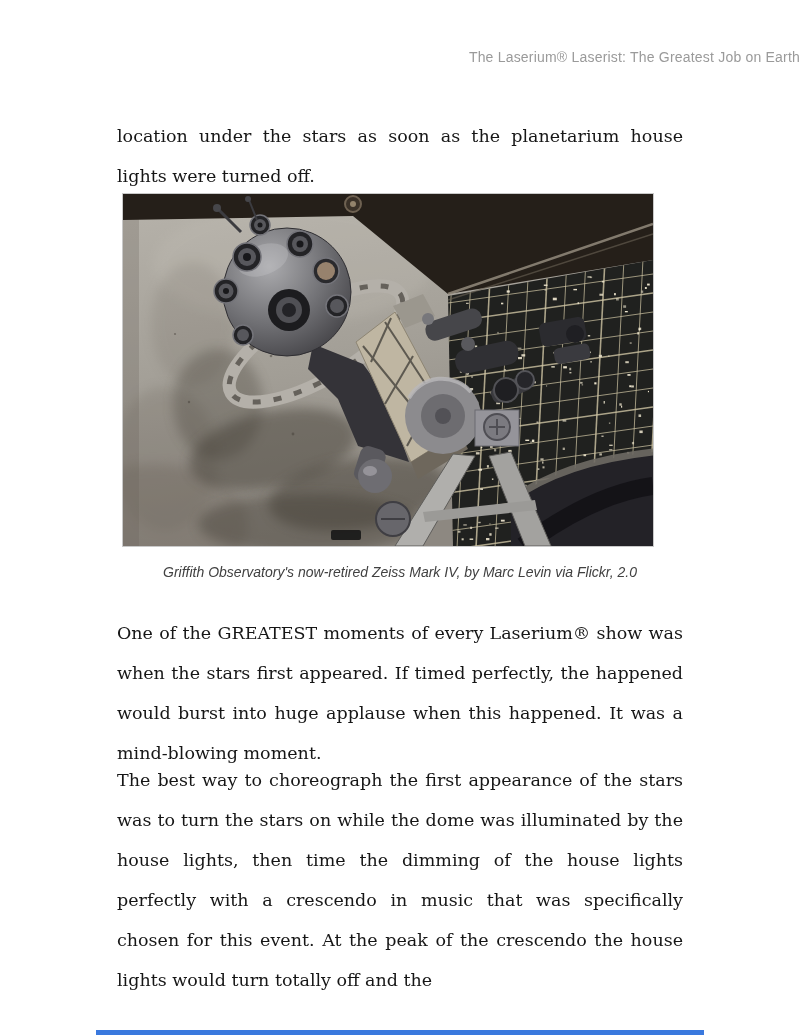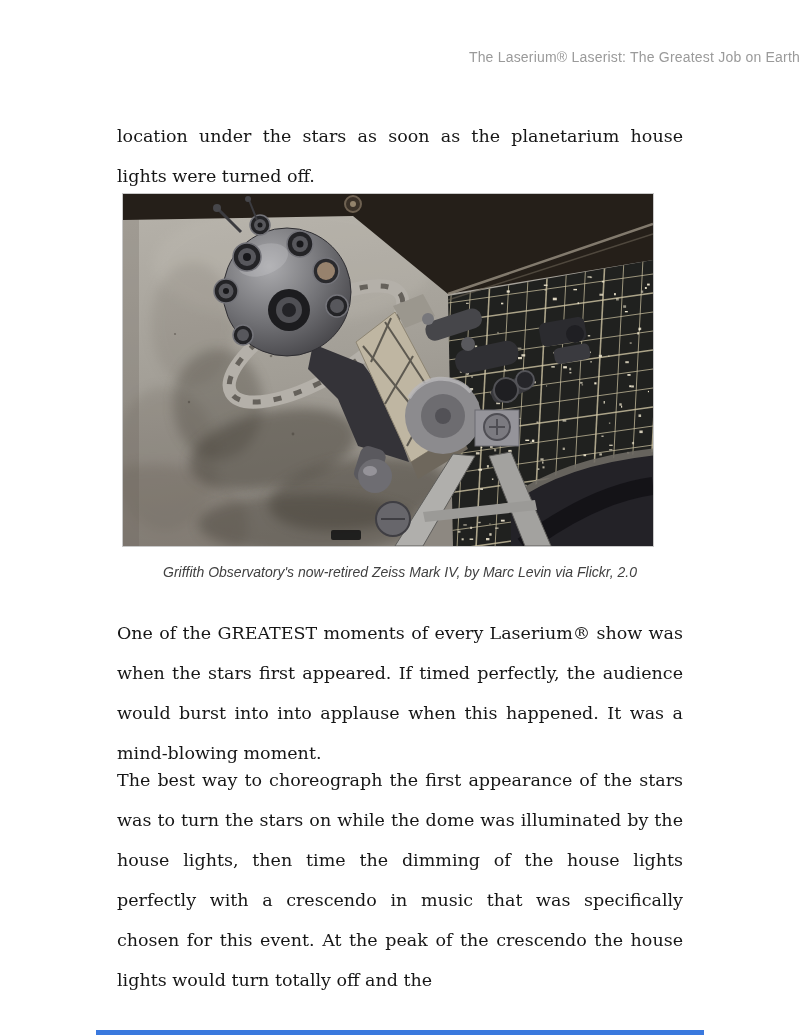--- a/index.html
+++ b/index.html
@@ -361,19 +361,19 @@
       <ellipse cx="247" cy="277" rx="7" ry="5" fill="#a5a4a9" opacity="0.7"></ellipse>
       <circle cx="270" cy="325" r="17" fill="#67666b" stroke="#3f3e43" stroke-width="2"></circle>
       <line x1="258" y1="325" x2="282" y2="325" stroke="#3f3e43" stroke-width="2"></line>
 
       <rect x="208" y="336" width="30" height="10" rx="2" fill="#171717" opacity="0.9"></rect>
     </svg>
   </div>
 
   <div class="caption">Griffith Observatory's now-retired Zeiss Mark IV, by Marc Levin via Flickr, 2.0</div>
 
-  <p class="para p2">One of the GREATEST moments of every Laserium® show was when the stars first appeared. If timed perfectly, the audience would burst into into applause when this happened. It was a mind-blowing moment.</p>
+  <p class="para p2">One of the GREATEST moments of every Laserium® show was when the stars first appeared. If timed perfectly, the happened would burst into huge applause when this happened. It was a mind-blowing moment.</p>
 
   <p class="para p3">The best way to choreograph the first appearance of the stars was to turn the stars on while the dome was illuminated by the house lights, then time the dimming of the house lights perfectly with a crescendo in music that was specifically chosen for this event. At the peak of the crescendo the house lights would turn totally off and the</p>
 
   <div class="progress" style="background: rgb(58, 121, 222);"></div>
 
 </div>
 
 </body></html>

